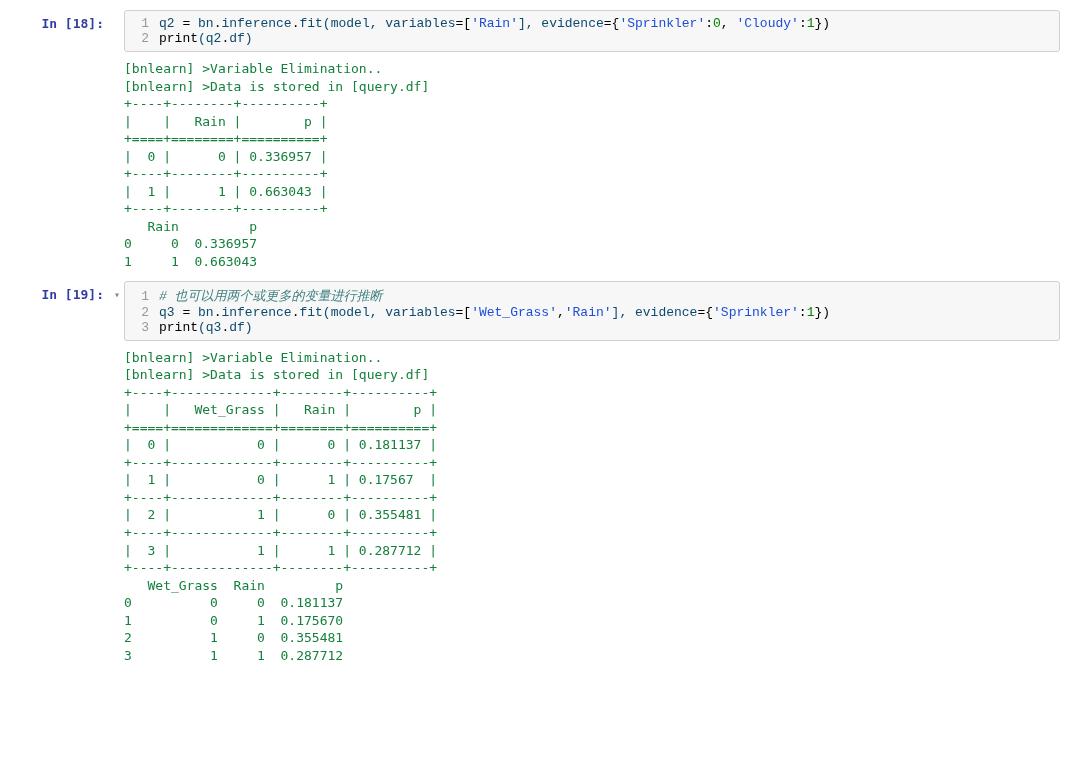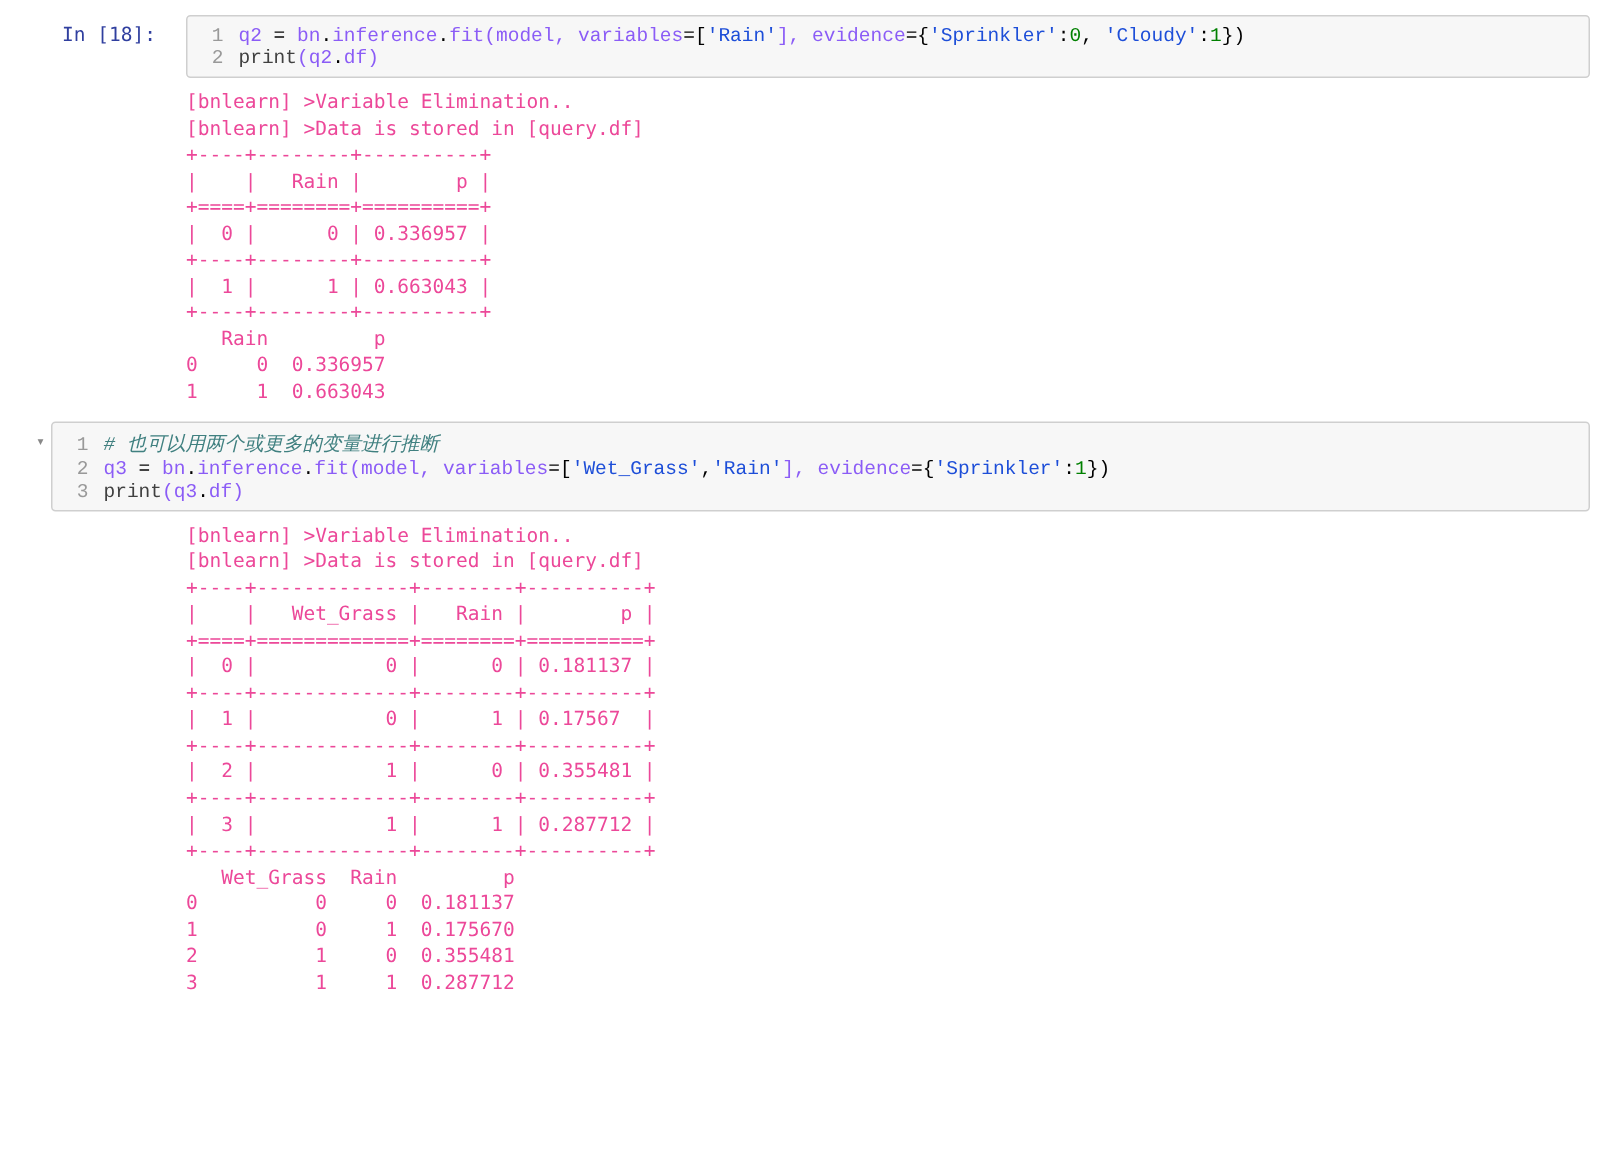--- a/index.html
+++ b/index.html
@@ -11,20 +11,21 @@
       color: #000;
     }
     .cell { display: flex; margin-bottom: 4px; }
     .prompt {
       min-width: 90px;
       padding: 6px 6px 0 0;
       text-align: right;
       color: #303F9F;
       font-family: Menlo, Monaco, monospace;
       white-space: nowrap;
+      font-weight: bold;
     }
     .collapser {
       width: 14px;
       color: #888;
       font-size: 10px;
       padding-top: 8px;
       text-align: center;
     }
     .input-area {
       flex: 1;
@@ -39,33 +40,33 @@
       padding: 0 6px;
     }
     .ln {
       width: 28px;
       text-align: right;
       padding-right: 10px;
       color: #999;
       user-select: none;
     }
     .code { white-space: pre; }
-    .code .nm { color: #8b5cf6; }
+    .code .nm { color: #0c4a6e; }
     .code .str { color: #1d4ed8; }
     .code .num { color: #008000; }
     .code .punct { color: #000; }
-    .code .fn { color: #404040; }
+    .code .fn { color: #000000; }
     .code .cmt { color: #408080; font-style: italic; text-align: center; }
     .output-cell { display: flex; }
     .output {
       flex: 1;
       white-space: pre;
       font-family: Menlo, Monaco, monospace;
       font-size: 13px;
-      color: #ec4899;
+      color: #15803d;
       padding: 4px 0 10px 0;
       line-height: 1.35;
     }
   </style>
 </head>
 <body>
 
 <div id="notebook">
     <div class="cell">
       <div class="prompt">In [18]:</div>
@@ -91,20 +92,21 @@
 +====+========+==========+
 |  0 |      0 | 0.336957 |
 +----+--------+----------+
 |  1 |      1 | 0.663043 |
 +----+--------+----------+
    Rain         p
 0     0  0.336957
 1     1  0.663043</div>
     </div>
     <div class="cell">
+      <div class="prompt">In [19]:</div>
       <div class="collapser">▾</div>
       <div class="input-area">
         <div class="code-line">
           <span class="ln">1</span>
           <span class="code"><span class="cmt"># 也可以用两个或更多的变量进行推断</span></span>
         </div>
         <div class="code-line">
           <span class="ln">2</span>
           <span class="code"><span class="nm">q3 </span><span class="punct">=</span><span class="nm"> bn</span><span class="punct">.</span><span class="nm">inference</span><span class="punct">.</span><span class="nm">fit(model, variables</span><span class="punct">=</span><span class="punct">[</span><span class="str">'Wet_Grass'</span><span class="punct">,</span><span class="str">'Rain'</span><span class="nm">], evidence</span><span class="punct">=</span><span class="punct">{</span><span class="str">'Sprinkler'</span><span class="punct">:</span><span class="num">1</span><span class="punct">})</span></span>
         </div>

